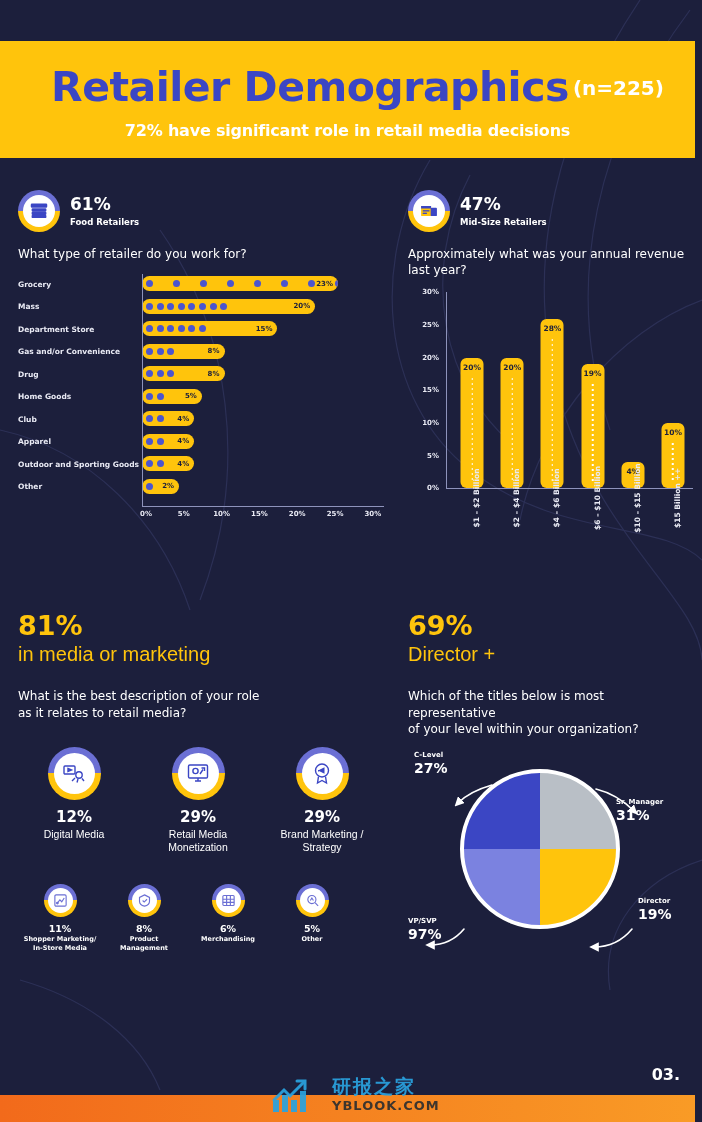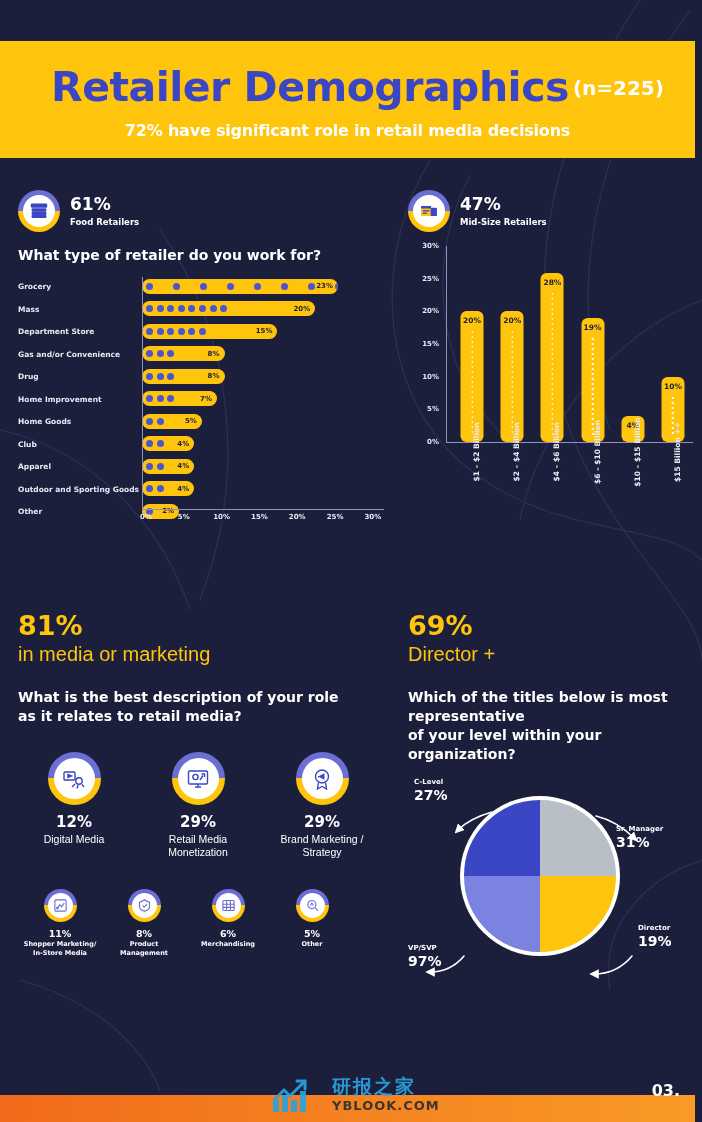--- a/index.html
+++ b/index.html
@@ -50,21 +50,21 @@
   }
   .badge-glyph {
     position:absolute; left:0; top:0; width:42px; height:42px;
     display:flex; align-items:center; justify-content:center; z-index:2;
   }
   .stat-head { display:flex; align-items:center; gap:10px; }
   .stat-pct { font-size:17px; font-weight:bold; color:#ffffff; line-height:1.1;
               font-family:"DejaVu Sans", sans-serif; }
   .stat-lbl { font-size:8.5px; font-weight:bold; color:#ffffff; margin-top:3px;
               font-family:"DejaVu Sans", sans-serif; }
-  .question { font-size:14px; font-weight:bold; color:#ffffff;
+  .question { font-size:12px; font-weight:normal; color:#ffffff;
               font-family:"DejaVu Sans", sans-serif; line-height:1.35; }
 
   
   .sec-left { position:absolute; left:18px; top:190px; width:380px; z-index:2; }
   .q-left { margin-top:14px; }
   .hbar-chart { position:relative; margin-top:12px; height:248px; }
   .hbar-row { display:flex; align-items:center; height:20px; margin-bottom:2.5px; }
   .hbar-label {
     width:124px; flex:0 0 124px; font-size:7.5px; color:#e9eaf4;
     font-family:"DejaVu Sans", sans-serif; font-weight:bold; text-align:left;
@@ -192,21 +192,21 @@
   .pie-lbl .vl { font-size:14px; font-weight:bold; margin-top:1px; }
   .pie-arrow { position:absolute; }
 
   
   .footer-band {
     position:absolute; left:0; bottom:0; width:695px; height:27px;
     background:linear-gradient(90deg,#f26a1b 0%, #f58220 50%, #f99b26 100%);
     z-index:3;
   }
   .page-num {
-    position:absolute; right:22px; bottom:22px; z-index:4;
+    position:absolute; right:22px; bottom:38px; z-index:4;
     font-size:16px; font-weight:bold; color:#ffffff;
     font-family:"DejaVu Sans", sans-serif;
   }
   .watermark {
     position:absolute; left:270px; bottom:8px; z-index:5;
     display:flex; align-items:center; gap:18px; opacity:0.92;
   }
   .wm-mark { width:44px; height:40px; flex:0 0 auto; }
   .wm-text { display:flex; flex-direction:column; line-height:1; }
   .wm-cn { font-size:19px; font-weight:bold; color:#2aa3e0; letter-spacing:2px;
@@ -328,31 +328,20 @@
             <div class="hbar-track">
               <div class="hbar" style="width: 82.5px;">
                 <span class="hdot"></span>
                 <span class="hdot"></span>
                 <span class="hdot"></span>
                 <span class="hbar-val">8%</span>
               </div>
             </div>
           </div>
           <div class="hbar-row">
-            <div class="hbar-label">Home Improvement</div>
-            <div class="hbar-track">
-              <div class="hbar" style="width: 74.9375px;">
-                <span class="hdot"></span>
-                <span class="hdot"></span>
-                <span class="hdot"></span>
-                <span class="hbar-val">7%</span>
-              </div>
-            </div>
-          </div>
-          <div class="hbar-row">
             <div class="hbar-label">Home Goods</div>
             <div class="hbar-track">
               <div class="hbar" style="width: 59.8125px;">
                 <span class="hdot"></span>
                 <span class="hdot"></span>
                 <span class="hbar-val">5%</span>
               </div>
             </div>
           </div>
           <div class="hbar-row">
@@ -422,20 +411,21 @@
             <rect x="14" y="8" width="7.5" height="10" rx="1" fill="#3b46c4"></rect>
           </svg>
         </div>
       </div>
       <div>
         <div class="stat-pct">47%</div>
         <div class="stat-lbl">Mid-Size Retailers</div>
       </div>
     </div>
 
+    <div class="question" style="margin-top:14px">Approximately what was your annual revenue last year?</div>
 
     <div class="vbar-chart">
       <div class="vbar-ylabels" id="vbar-ylabels">
           <div class="vbar-ytick" style="top: 196px;">0%</div>
           <div class="vbar-ytick" style="top: 163.333px;">5%</div>
           <div class="vbar-ytick" style="top: 130.667px;">10%</div>
           <div class="vbar-ytick" style="top: 98px;">15%</div>
           <div class="vbar-ytick" style="top: 65.3333px;">20%</div>
           <div class="vbar-ytick" style="top: 32.6667px;">25%</div>
           <div class="vbar-ytick" style="top: 0px;">30%</div>

